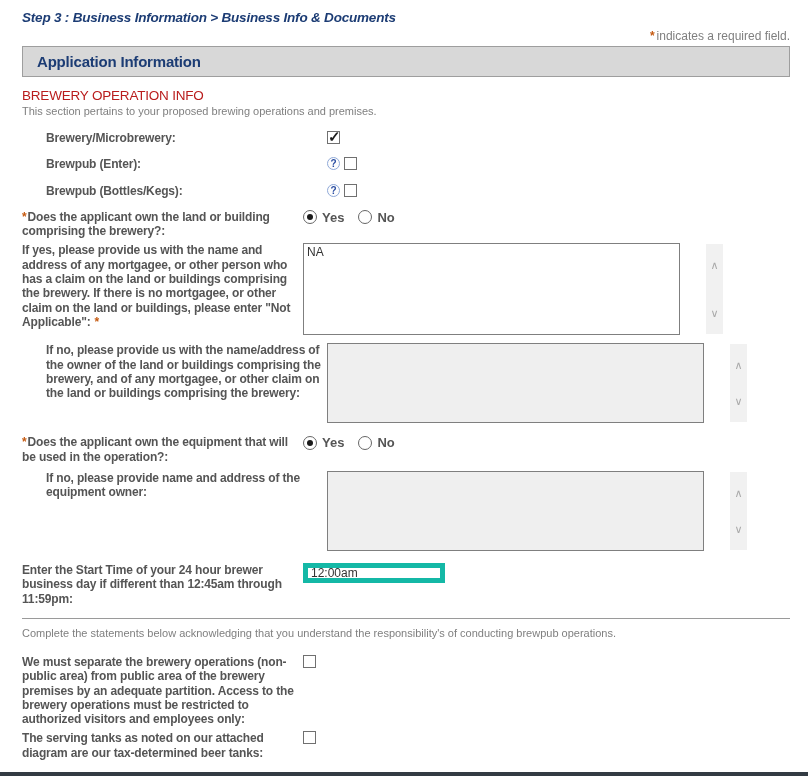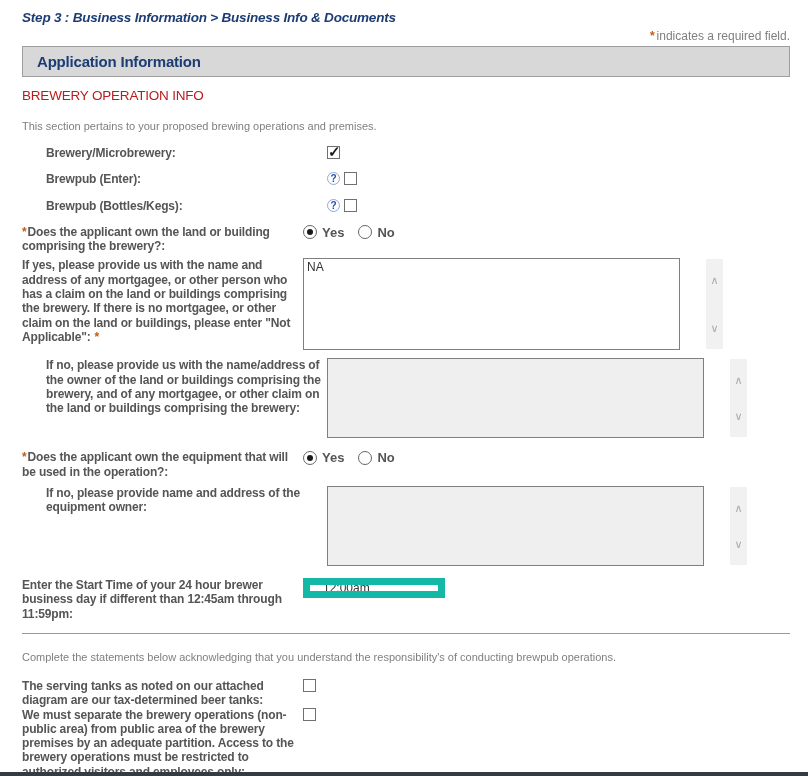--- a/index.html
+++ b/index.html
@@ -25,21 +25,21 @@
     margin-top:3px; height:31px; background:#d8d8d8;
     border:1px solid #9e9e9e; display:flex; align-items:center;
     padding-left:14px; color:#1c3c74; font-weight:bold; font-size:15px;
     letter-spacing:-0.2px;
   }
 
   .section-title {
     color:#b91c1c; font-weight:normal; font-size:13.5px;
     margin-top:11px; letter-spacing:-0.2px;
   }
-  .section-sub { color:#7f7f7f; font-size:11px; margin-top:17px; }
+  .section-sub { color:#7f7f7f; font-size:11px; margin-top:2px; }
 
   .form { margin-top:14px; }
   .row { display:flex; align-items:flex-start; }
   .label {
     width:281px; flex:none; font-weight:bold; color:#555555;
     font-size:12px; line-height:14.3px; letter-spacing:-0.15px;
     padding-right:4px;
   }
   .ast { color:#c55a11; font-weight:bold; }
   .ast-lead { margin-right:1px; }
@@ -93,23 +93,23 @@
   .ta-short { height:80px; }
   .scrollstrip {
     position:absolute; top:1px; bottom:1px; right:1px; width:17px;
     background:#f1f1f1; display:flex; flex-direction:column;
     justify-content:space-between; align-items:center;
     padding:16px 0; color:#a9a9a9; font-size:11px; line-height:10px;
   }
   .scrollstrip span { cursor:pointer; }
 
   input.time-input {
-    width:142px; height:20px; border:7px solid #14b8a6;
+    width:142px; height:20px; border:5px solid #14b8a6;
     font-family:"Liberation Sans", sans-serif; font-size:12px; color:#333;
-    padding:0 13px; outline:none;
+    padding:0 3px; outline:none;
   }
 
   .divider { border:none; border-top:1px solid #9a9a9a; margin:12px 0 8px 0; }
 
   .bottom-bar {
     position:absolute; left:0; right:0; bottom:0; height:4px;
     background:#333b43;
   }
 
   
@@ -230,31 +230,31 @@
     </div>
 
   </div>
 
   <hr class="divider">
 
   <div class="section-sub">Complete the statements below acknowledging that you understand the responsibility's of conducting brewpub operations.</div>
 
   <div class="form" style="margin-top:16px;">
 
+    <div class="row mb5">
+      <div class="label">We must separate the brewery operations (non-public area) from public area of the brewery premises by an adequate partition. Access to the brewery operations must be restricted to authorized visitors and employees only:</div>
+      <div class="ctrl">
+        <input type="checkbox" style="">
+      </div>
+    </div>
+
     <div class="row">
       <div class="label">The serving tanks as noted on our attached diagram are our tax-determined beer tanks:</div>
       <div class="ctrl">
         <input type="checkbox" style="">
       </div>
     </div>
 
-    <div class="row mb5">
-      <div class="label">We must separate the brewery operations (non-public area) from public area of the brewery premises by an adequate partition. Access to the brewery operations must be restricted to authorized visitors and employees only:</div>
-      <div class="ctrl">
-        <input type="checkbox" style="">
-      </div>
-    </div>
-
   </div>
 
 </div>
 
 <div class="bottom-bar"></div>
 
 </body></html>

